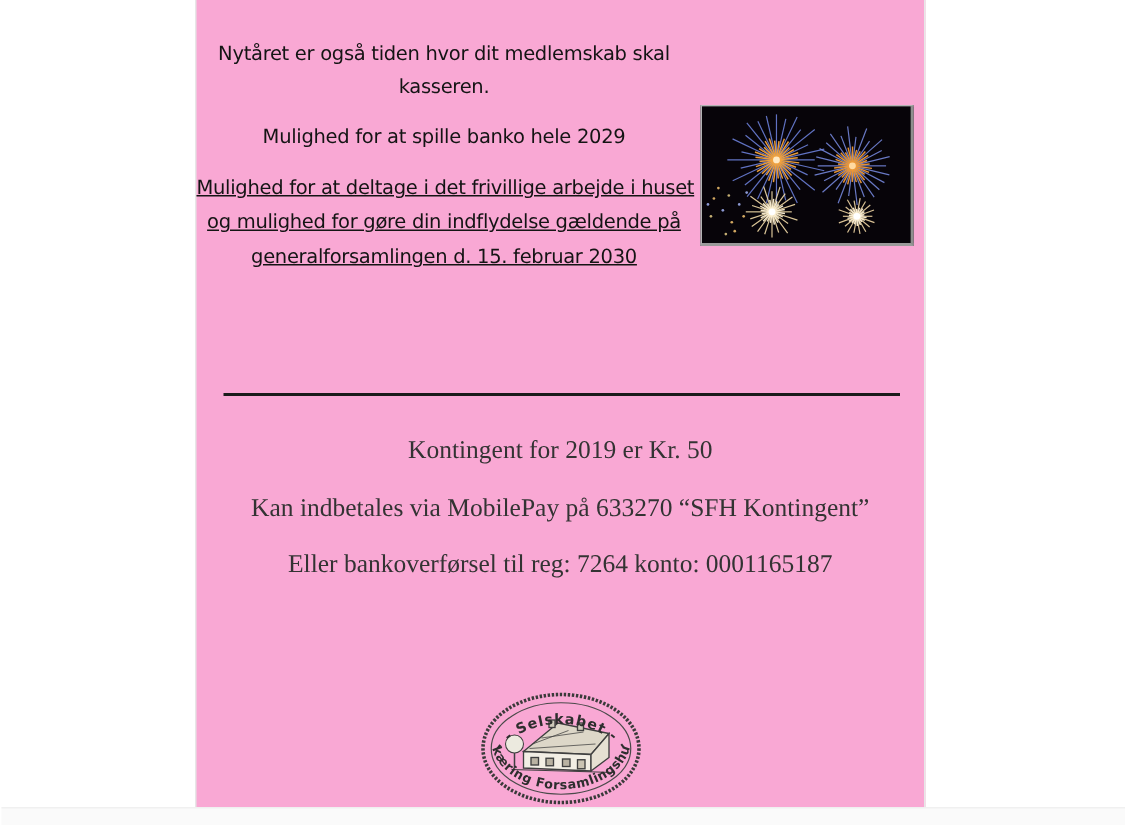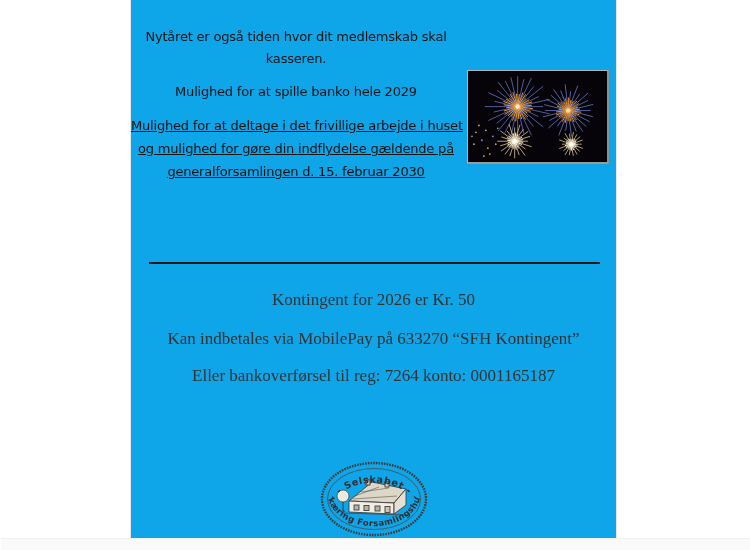--- a/index.html
+++ b/index.html
@@ -7,21 +7,21 @@
     width: 750px; height: 550px;
     background: #ffffff;
     overflow: hidden;
     font-family: "DejaVu Sans", sans-serif;
   }
   .page {
     position: relative;
     margin-left: 130px;
     width: 487px;
     height: 550px;
-    background: #0ea5e9;
+    background: #f9a8d4;
     border-left: 1px solid #e7e7e7;
     border-right: 1px solid #e7e7e7;
   }
   
   .intro {
     position: absolute;
     top: 26px; left: 0;
     width: 330px;
     text-align: center;
     font-family: "DejaVu Sans", sans-serif;
@@ -303,21 +303,21 @@
         <circle cx="4" cy="66" r="0.9" fill="#9aa8e8" opacity="0.9"></circle>
         <circle cx="22" cy="84" r="0.9" fill="#e8b96a" opacity="0.9"></circle>
         <circle cx="16" cy="86" r="0.9" fill="#d9c27f" opacity="0.9"></circle>
         <circle cx="30" cy="58" r="0.9" fill="#9aa8e8" opacity="0.9"></circle>
       </svg>
   </div>
 
   <hr class="sep">
 
   <div class="payment">
-    <p class="p1">Kontingent for 2026 er Kr. 50</p>
+    <p class="p1">Kontingent for 2019 er Kr. 50</p>
     <p class="p2">Kan indbetales via MobilePay på 633270 “SFH Kontingent”</p>
     <p class="p3">Eller bankoverførsel til reg: 7264 konto: 0001165187</p>
   </div>
 
   <div class="seal">
     <svg viewBox="0 0 110 78">
       <ellipse cx="55" cy="39" rx="52" ry="36" fill="none" stroke="#3a3a3a" stroke-width="2.4" stroke-dasharray="1.6 1.1"></ellipse>
       <ellipse cx="55" cy="39" rx="46.5" ry="30.5" fill="none" stroke="#4a4a4a" stroke-width="0.8"></ellipse>
 
       <g stroke="#3f3f3f" stroke-width="0.9" fill="none">

